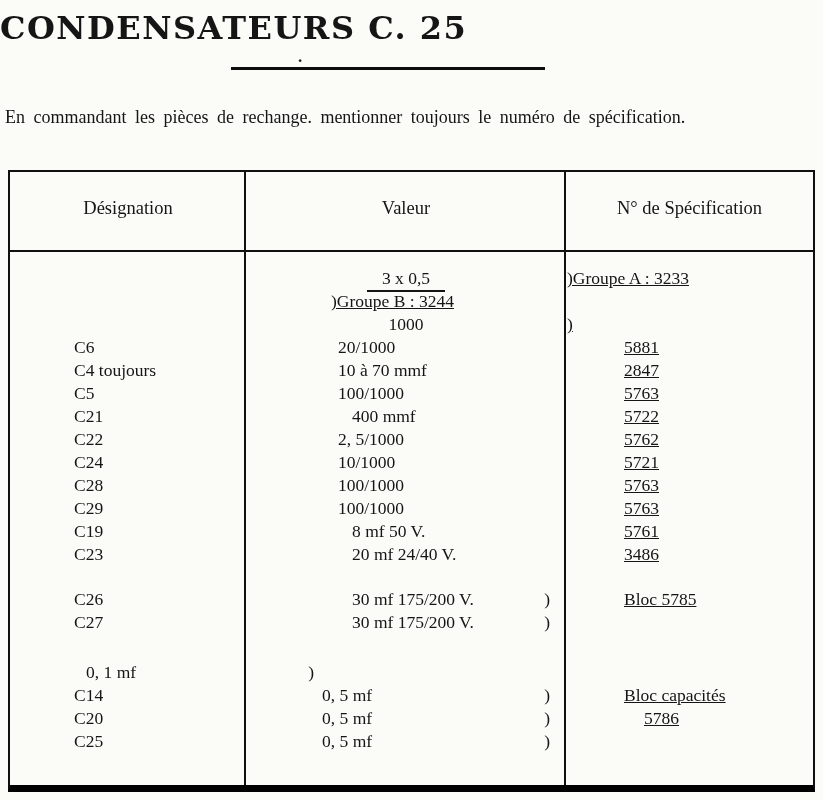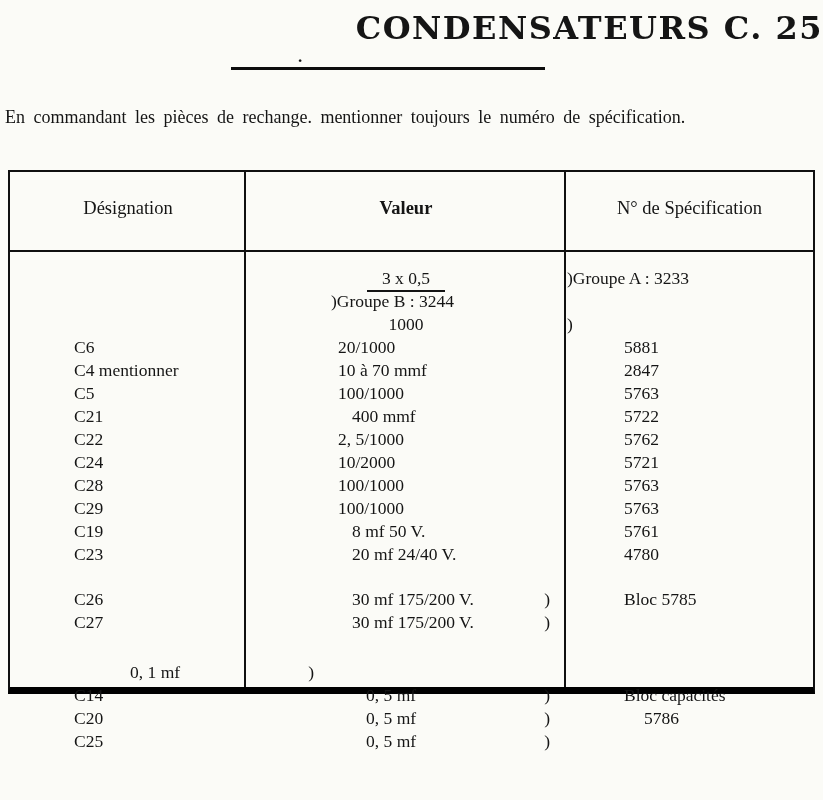--- a/index.html
+++ b/index.html
@@ -7,21 +7,21 @@
   .page {
     position: relative;
     width: 823px;
     height: 800px;
     background: #fbfbf7;
     font-family: "Liberation Serif", serif;
     color: #151515;
     overflow: hidden;
   }
   .title {
-    text-align: right;
+    text-align: left;
     font-family: "DejaVu Serif", serif;
     font-weight: 700;
     font-size: 32px;
     letter-spacing: 1.5px;
     padding-top: 9px;
   }
   .rule-wrap { position: relative; height: 30px; }
   .rule {
     position: absolute;
     left: 231px; top: 20px;
@@ -35,60 +35,60 @@
   }
   .intro {
     margin: 30px 4px 0 5px;
     font-size: 18px;
     word-spacing: 4px;
     white-space: nowrap;
   }
   .tbl {
     position: relative;
     margin: 42px 8px 0 8px;
-    height: 524px;
+    height: 622px;
     border: 2px solid #101010;
     border-bottom: 7px solid #000;
   }
   .vline {
     position: absolute; top: 0; bottom: 0;
     width: 2px; background: #101010;
   }
   .v1 { left: 234px; }
   .v2 { left: 554px; }
   .thead {
     display: flex;
     height: 80px;
     border-bottom: 2px solid #101010;
     font-size: 18.5px;
   }
   .th { text-align: center; padding-top: 26px; }
   .th-des { width: 236px; }
-  .th-val { width: 320px; font-weight: bold; }
+  .th-val { width: 320px; }
   .th-spec { flex: 1; }
   .tbody { padding-top: 15px; }
   .trow {
     display: flex;
     height: 23px;
     line-height: 23px;
     font-size: 17.5px;
     white-space: nowrap;
   }
   .c-des  { width: 236px; padding-left: 64px; }
   .c-val  { width: 320px; padding-left: 92px; position: relative; }
-  .c-spec { flex: 1; padding-left: 58px; }
+  .c-spec { flex: 1; padding-left: 58px; text-decoration: underline; }
   .des-c1 { padding-left: 70px; }
   .val-center { padding-left: 0; text-align: center; }
   .frac {
     display: inline-block;
     padding: 0 15px;
     border-bottom: 2px solid #141414;
   }
   .vi1 { padding-left: 106px; }
-  .vi2 { padding-left: 120px; }
+  .vi2 { padding-left: 76px; }
   .paren { position: absolute; right: 16px; top: 0; }
   .spec-flush { padding-left: 1px; }
   .spec-ind { padding-left: 78px; }
   .gap-a { margin-top: 22px; }
   .gap-b { margin-top: 27px; }
 </style>
 </head>
 <body>
 
 <div class="page">
@@ -131,21 +131,21 @@
         <div class="c-spec spec-flush">)</div>
       </div>
 
       <div class="trow">
         <div class="c-des">C6</div>
         <div class="c-val">20/1000</div>
         <div class="c-spec">5881</div>
       </div>
 
       <div class="trow">
-        <div class="c-des">C4 mentionner</div>
+        <div class="c-des">C4 toujours</div>
         <div class="c-val">10 à 70 mmf</div>
         <div class="c-spec">2847</div>
       </div>
 
       <div class="trow">
         <div class="c-des">C5</div>
         <div class="c-val">100/1000</div>
         <div class="c-spec">5763</div>
       </div>
 
@@ -156,21 +156,21 @@
       </div>
 
       <div class="trow">
         <div class="c-des">C22</div>
         <div class="c-val">2, 5/1000</div>
         <div class="c-spec">5762</div>
       </div>
 
       <div class="trow">
         <div class="c-des">C24</div>
-        <div class="c-val">10/2000</div>
+        <div class="c-val">10/1000</div>
         <div class="c-spec">5721</div>
       </div>
 
       <div class="trow">
         <div class="c-des">C28</div>
         <div class="c-val">100/1000</div>
         <div class="c-spec">5763</div>
       </div>
 
       <div class="trow">
@@ -181,21 +181,21 @@
 
       <div class="trow">
         <div class="c-des">C19</div>
         <div class="c-val vi1">8 mf 50 V.</div>
         <div class="c-spec">5761</div>
       </div>
 
       <div class="trow">
         <div class="c-des">C23</div>
         <div class="c-val vi1">20 mf 24/40 V.</div>
-        <div class="c-spec">4780</div>
+        <div class="c-spec">3486</div>
       </div>
 
       <div class="trow gap-a">
         <div class="c-des">C26</div>
         <div class="c-val vi1"><span>30 mf 175/200 V.</span><span class="paren">)</span></div>
         <div class="c-spec">Bloc 5785</div>
       </div>
 
       <div class="trow">
         <div class="c-des">C27</div>

